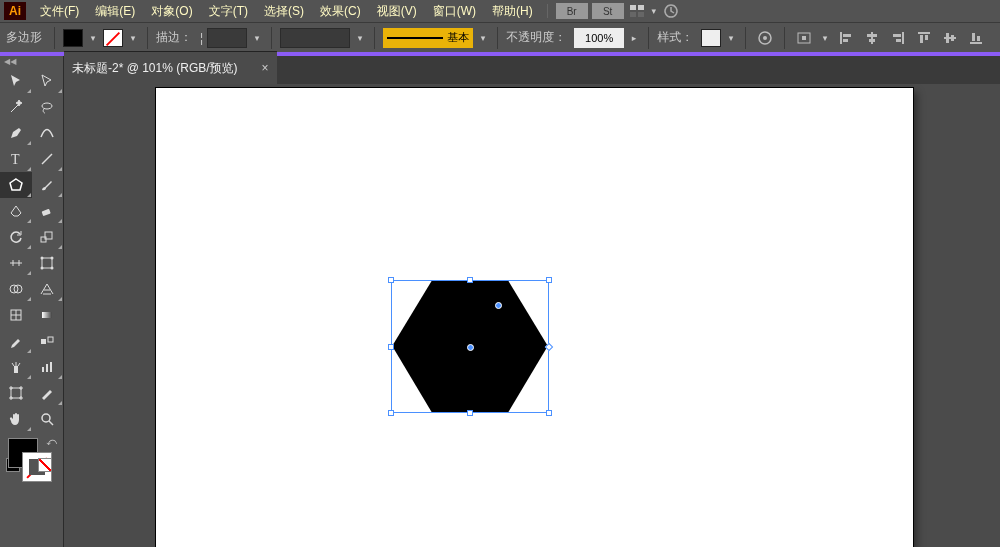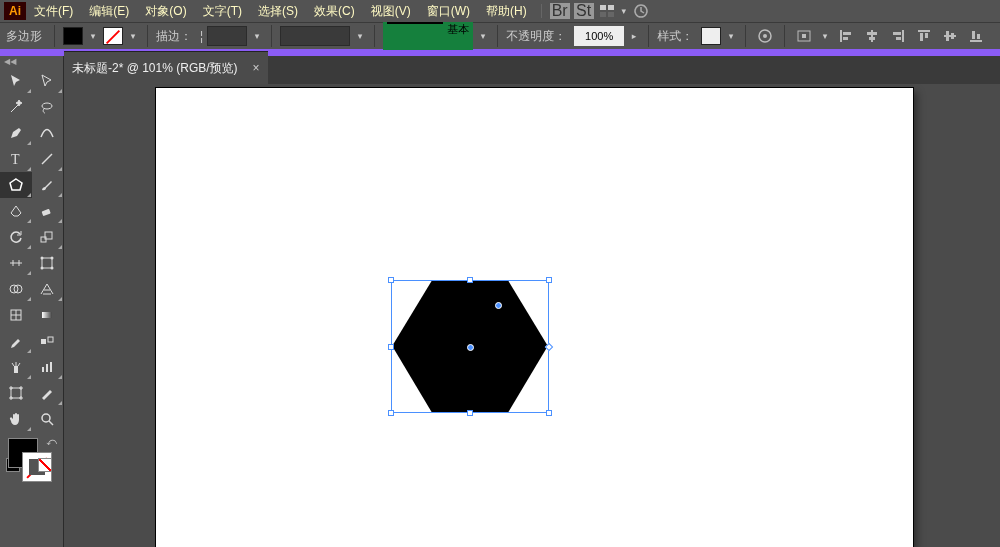--- a/index.html
+++ b/index.html
@@ -1,35 +1,35 @@
 <!DOCTYPE html>
 <html><head>
 <meta charset="utf-8">
 <style>
   * { box-sizing: border-box; margin: 0; padding: 0; user-select: none; }
   html, body { width: 1000px; height: 547px; overflow: hidden; font-family: "Microsoft YaHei", Arial, sans-serif; font-size: 12px; color: #ddd; background: #4b4b4b; }
   
   .menubar { height: 22px; background: #535353; display: flex; align-items: center; padding-left: 4px; gap: 0; }
-  .ai-logo { width: 22px; height: 18px; background: #310000; color: #ff9a00; font-weight: bold; font-size: 12px; display: flex; align-items: center; justify-content: center; }
+  .ai-logo { width: 22px; height: 18px; background: #310000; color: #ff9a00; font-weight: bold; font-size: 12px; display: flex; align-items: center; justify-content: center; margin-right: 6px; }
   .menu-item { padding: 0 8px; color: #fef9c3; font-size: 12px; cursor: default; }
   .menu-sep { width: 1px; height: 14px; background: #666; margin: 0 6px; }
   .menu-icon { width: 22px; height: 18px; display: flex; align-items: center; justify-content: center; color: #bbb; }
   .menu-icon svg { width: 16px; height: 16px; }
-  .badge { width: 20px; height: 16px; background: #999; color: #333; font-size: 16px; display: flex; align-items: center; justify-content: center; margin: 0 2px; }
-  
-  .controlbar { height: 34px; background: #535353; border-top: 1px solid #3a3a3a; border-bottom: 7px solid #8b5cf6; display: flex; align-items: center; padding: 8px 6px; gap: 4px; }
+  .badge { width: 32px; height: 16px; background: #999; color: #333; font-size: 10px; display: flex; align-items: center; justify-content: center; margin: 0 2px; }
+  
+  .controlbar { height: 34px; background: #535353; border-top: 1px solid #3a3a3a; border-bottom: 4px solid #8b5cf6; display: flex; align-items: center; padding: 8px 6px; gap: 4px; }
   .ctrl-label { color: #ccc; font-size: 12px; margin-right: 4px; }
   .swatch { width: 20px; height: 18px; border: 1px solid #222; background: #000; }
   .swatch.none { background: #fff; position: relative; }
   .swatch.none::after { content: ""; position: absolute; left: 0; right: 0; top: 50%; height: 2px; background: #f00; transform: rotate(-45deg); }
   .dd-arrow { width: 12px; height: 18px; display: flex; align-items: center; justify-content: center; color: #ccc; font-size: 9px; }
   .ctrl-sep { width: 1px; height: 22px; background: #3a3a3a; margin: 0 4px; }
   .num-field { width: 40px; height: 20px; background: #3a3a3a; border: 1px solid #2b2b2b; color: #eee; font-size: 11px; padding: 0 4px; }
   .wide-field { width: 70px; height: 20px; background: #3a3a3a; border: 1px solid #2b2b2b; }
-  .stroke-preview { width: 90px; height: 28px; background: #15803d; display: flex; align-items: flex-start; justify-content: flex-end; padding: 0 4px; color: #000; font-size: 11px; }
+  .stroke-preview { width: 90px; height: 20px; background: #eab308; display: flex; align-items: center; justify-content: flex-end; padding: 0 4px; color: #000; font-size: 11px; }
   .stroke-preview .line { flex: 1; height: 2px; background: #000; margin-right: 4px; }
   .opacity-field { width: 50px; height: 20px; background: #eee; color: #000; border: none; font-size: 11px; text-align: center; }
   .style-swatch { width: 20px; height: 18px; background: #eee; border: 1px solid #222; }
   .align-icon { width: 22px; height: 22px; display: flex; align-items: center; justify-content: center; color: #bbb; }
   .align-icon svg { width: 16px; height: 16px; }
   
   .workarea { position: absolute; top: 56px; left: 0; right: 0; bottom: 0; display: flex; background: #4b4b4b; }
   
   .toolbox-wrap { width: 64px; background: #535353; border-right: 1px solid #2b2b2b; display: flex; flex-direction: column; }
   .dock-handle { height: 10px; background: #535353; display: flex; align-items: center; justify-content: flex-start; padding-left: 4px; color: #aaa; font-size: 8px; }
@@ -47,21 +47,21 @@
   .fs-swap { position: absolute; right: 6px; top: 4px; color: #ccc; font-size: 10px; }
   .mini-swatches { grid-column: 1 / span 2; height: 18px; display: flex; gap: 2px; padding-left: 6px; }
   .mini-swatches .ms { width: 14px; height: 14px; border: 1px solid #888; }
   .ms.black { background: #000; }
   .ms.grad { background: linear-gradient(#fff,#000); }
   .ms.nonef { background: #fff; position: relative; }
   .ms.nonef::after { content: ""; position: absolute; inset: 0; background: linear-gradient(to top right, transparent 45%, #f00 45%, #f00 55%, transparent 55%); }
   
   .docarea { flex: 1; position: relative; background: #4b4b4b; }
   .tabstrip { height: 28px; background: #3a3a3a; display: flex; align-items: flex-end; }
-  .tab { height: 26px; background: #4b4b4b; color: #eee; font-size: 12px; padding: 16px 8px; display: flex; align-items: center; gap: 15px; border-top: 1px solid #222; }
+  .tab { height: 26px; background: #4b4b4b; color: #eee; font-size: 12px; padding: 16px 8px; display: flex; align-items: center; gap: 24px; border-top: 1px solid #222; }
   .tab .close { color: #ccc; font-size: 12px; cursor: default; }
   .canvas-viewport { position: absolute; top: 28px; left: 0; right: 0; bottom: 0; background: #4b4b4b; overflow: hidden; }
   .artboard { position: absolute; left: 92px; top: 4px; width: 757px; height: 459px; background: #fff; box-shadow: 0 0 0 1px #000, 4px 4px 8px rgba(0,0,0,.4); }
   
   .selection { position: absolute; left: 235px; top: 192px; width: 158px; height: 133px; border: 1px solid #4a90ff; }
   .sel-handle { position: absolute; width: 6px; height: 6px; background: #fff; border: 1px solid #4a90ff; }
   .sel-handle.tl { left: -4px; top: -4px; }
   .sel-handle.tm { left: calc(50% - 3px); top: -4px; }
   .sel-handle.tr { right: -4px; top: -4px; }
   .sel-handle.ml { left: -4px; top: calc(50% - 3px); }

